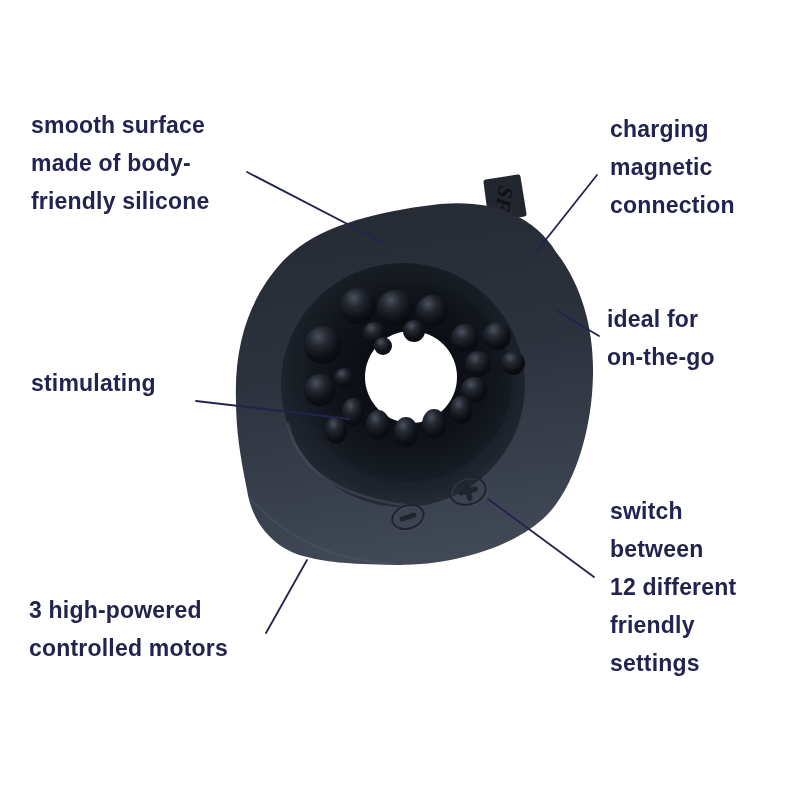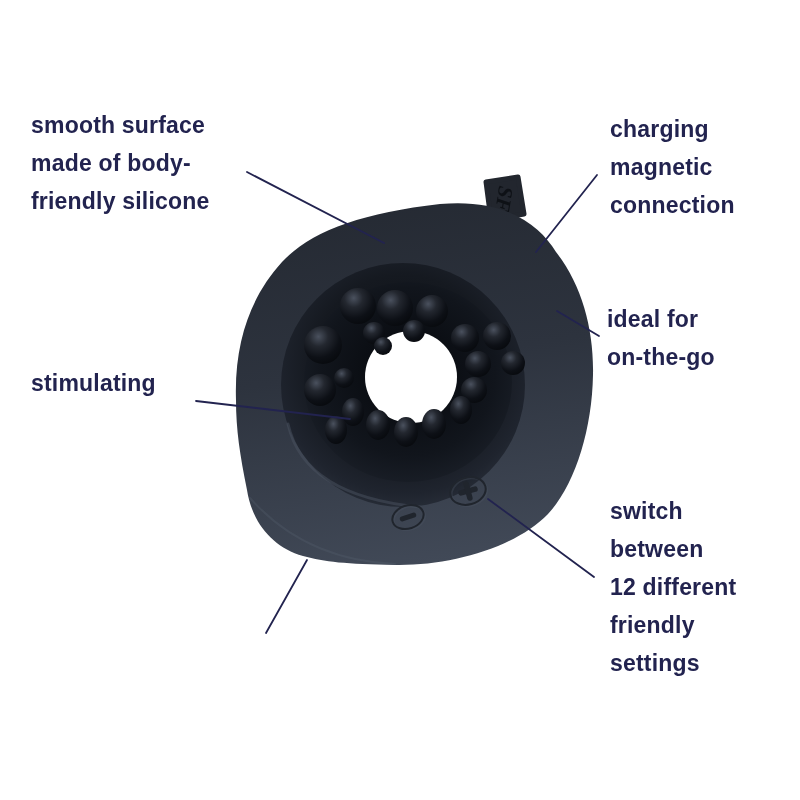--- a/index.html
+++ b/index.html
@@ -145,20 +145,24 @@
 
   <div class="label lbl-ideal">
     <div>ideal for</div>
     <div>on-the-go</div>
   </div>
 
   <div class="label lbl-stimulating">
     <div>stimulating</div>
   </div>
 
+  <div class="label lbl-motors">
+    <div>3 high-powered</div>
+    <div>controlled motors</div>
+  </div>
 
   <div class="label lbl-switch">
     <div>switch</div>
     <div>between</div>
     <div>12 different</div>
     <div>friendly</div>
     <div>settings</div>
   </div>
 
 </div>

